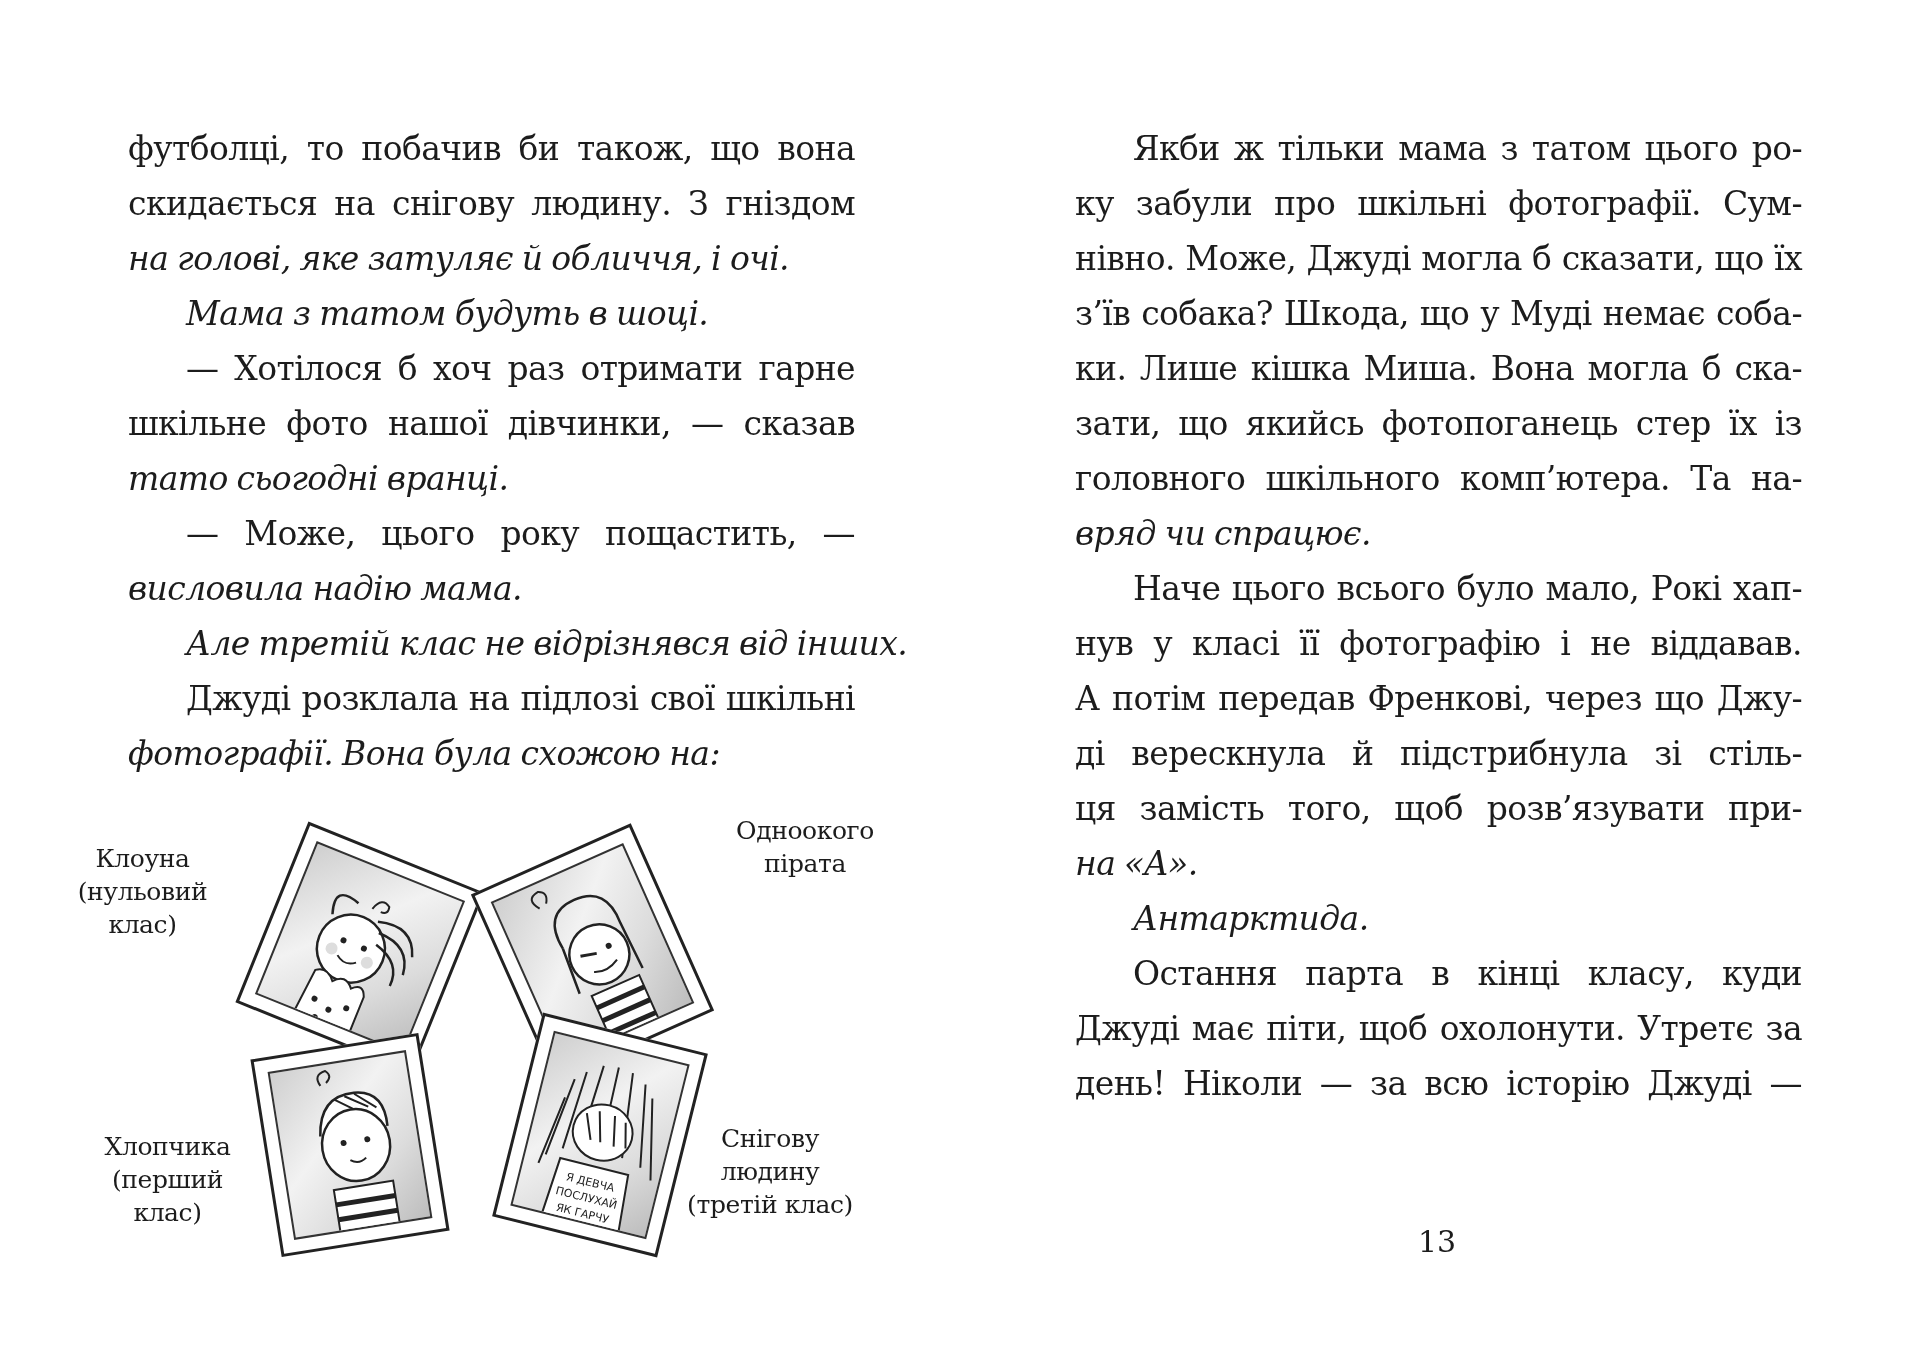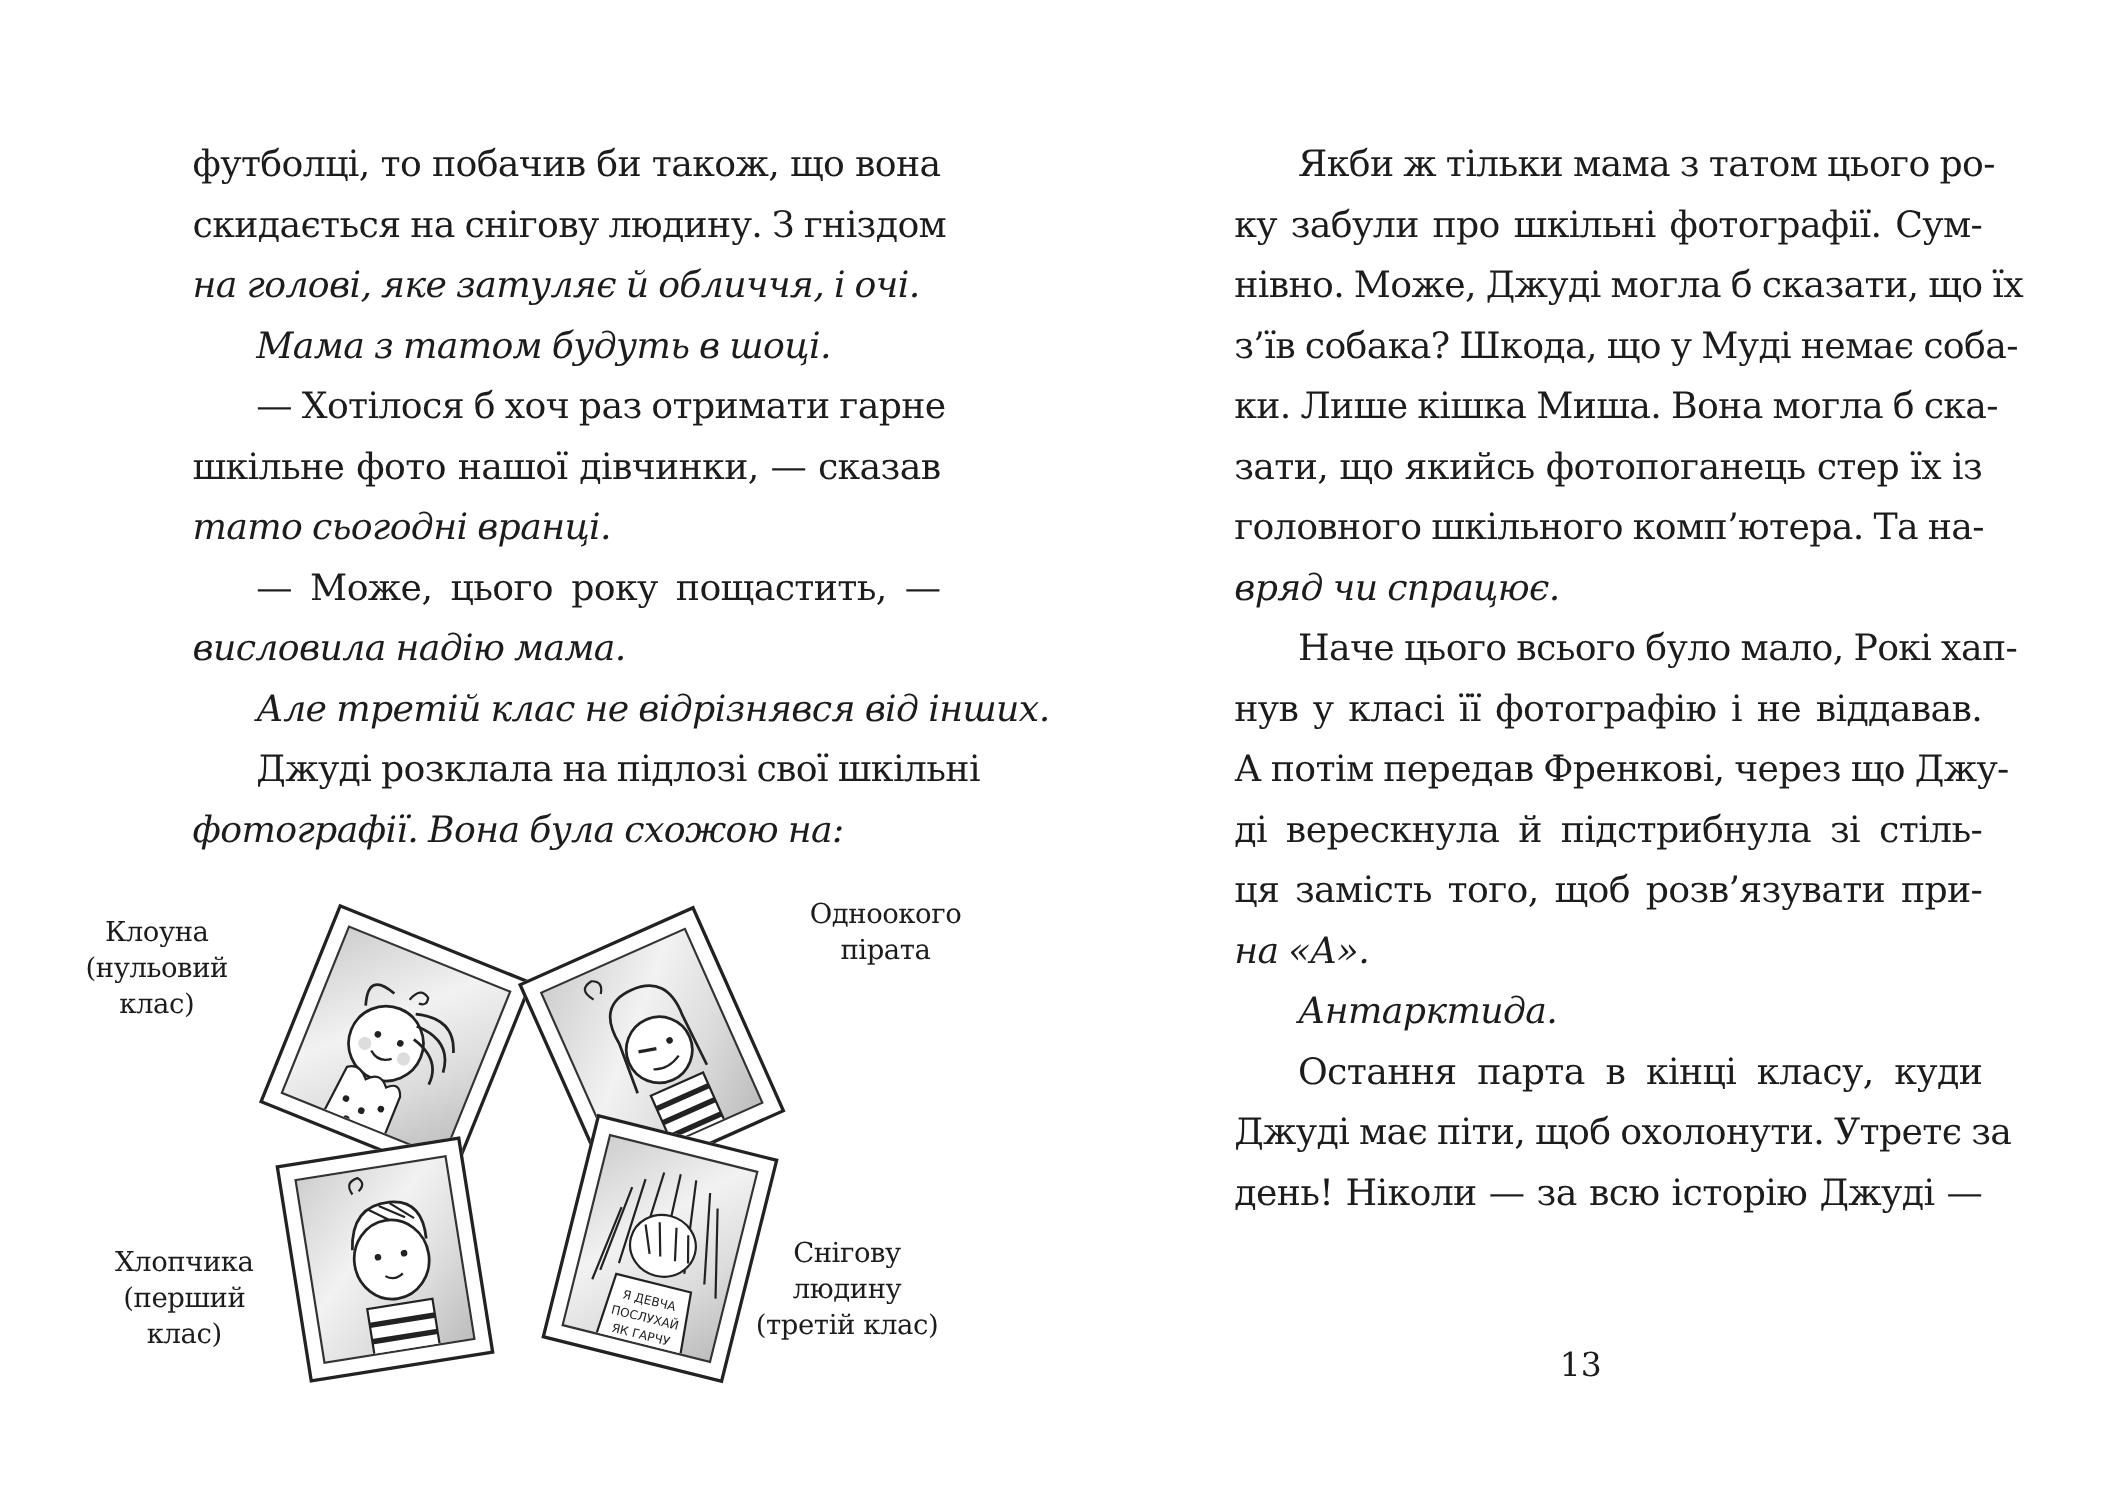--- a/index.html
+++ b/index.html
@@ -3,21 +3,21 @@
 <meta charset="utf-8">
 <style>
   html, body { margin: 0; padding: 0; background: #ffffff; }
   body { width: 1920px; height: 1366px; position: relative; overflow: hidden;
          font-family: "DejaVu Serif", "Liberation Serif", serif; color: #1c1c1c; }
   .column { position: absolute; top: 127px; width: 727px; }
   .col-left { left: 128px; }
   .col-right { left: 1075px; }
   .line { position: relative; height: 55px; line-height: 44px; font-size: 33px;
           white-space: nowrap; text-align: justify; text-align-last: justify;
-          letter-spacing: -0.6px; word-spacing: -1px; margin-left: 47px; }
+          letter-spacing: -0.6px; word-spacing: -1px; }
   .line.last { text-align-last: left; font-style: italic; }
   .line.indent { padding-left: 58px; }
   .line.italic { font-style: italic; }
   .illustration { position: absolute; left: 60px; top: 810px; width: 860px; height: 460px; }
   .caption { position: absolute; font-size: 25px; line-height: 33px; text-align: center;
              letter-spacing: -0.4px; color: #1c1c1c; }
   .photo { position: absolute; background: #fff; border: 3px solid #222; box-sizing: border-box; }
   .photo .inner { position: absolute; left: 12px; top: 12px; right: 12px; bottom: 12px;
                   border: 2px solid #333;
                   background: linear-gradient(135deg, #cfcfcf 0%, #f2f2f2 40%, #dcdcdc 70%, #bdbdbd 100%); overflow: hidden; }
@@ -36,21 +36,21 @@
   <div class="line last">тато сьогодні вранці.</div>
   <div class="line indent">— Може, цього року пощастить, —</div>
   <div class="line last">висловила надію мама.</div>
   <div class="line indent last">Але третій клас не відрізнявся від інших.</div>
   <div class="line indent">Джуді розклала на підлозі свої шкільні</div>
   <div class="line last">фотографії. Вона була схожою на:</div>
 </div>
 
 <div class="illustration">
 
-  <div class="caption" style="left:0px; top:20px; width:165px;">
+  <div class="caption" style="left:0px; top:32px; width:165px;">
     <div>Клоуна</div>
     <div>(нульовий клас)</div>
   </div>
   <div class="caption" style="left:660px; top:4px; width:170px;">
     <div>Одноокого</div>
     <div>пірата</div>
   </div>
   <div class="caption" style="left:20px; top:320px; width:175px;">
     <div>Хлопчика</div>
     <div>(перший клас)</div>

